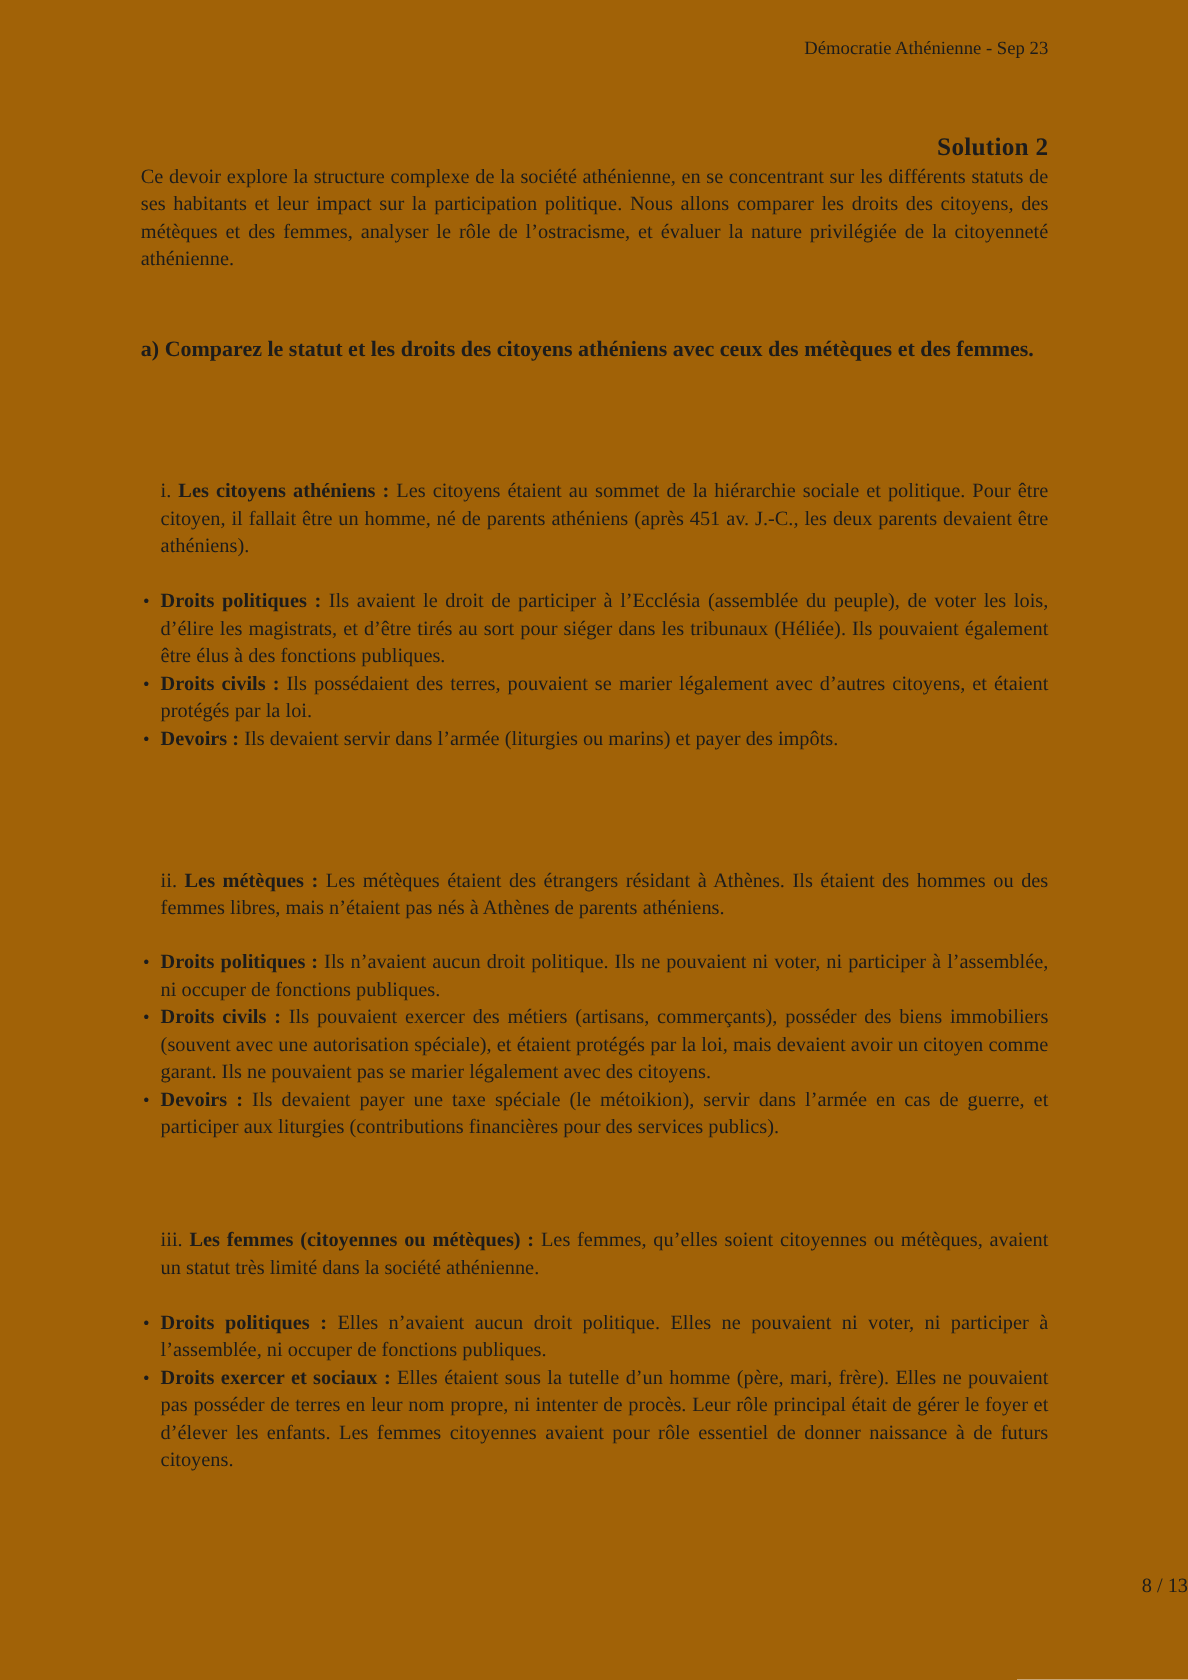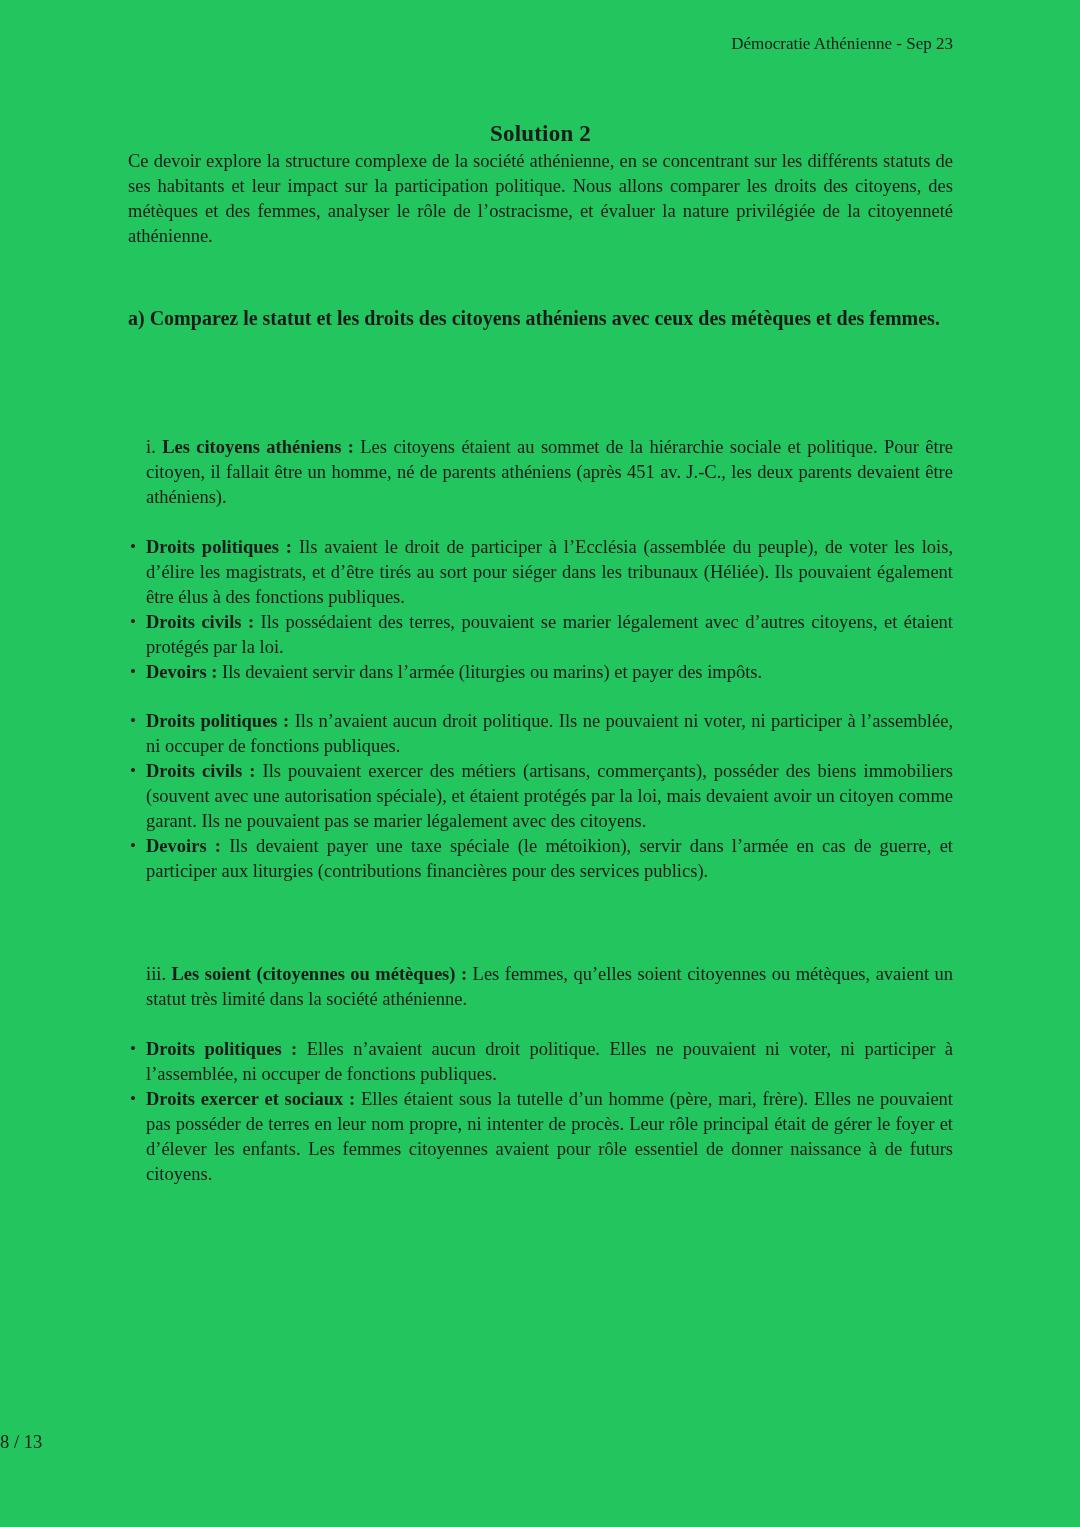--- a/index.html
+++ b/index.html
@@ -1,19 +1,19 @@
 <!DOCTYPE html>
 <html><head>
 <meta charset="utf-8">
 <style>
   * { margin:0; padding:0; box-sizing:border-box; }
   html,body { background:#ffffff; }
   .page {
     width:1080px; height:1527px;
-    background:#22c55e;
+    background:#a16207;
     position:relative;
     overflow:hidden;
     font-family:"Liberation Serif", serif;
     color:#1c1c1c;
   }
   .content {
     padding:31px 127px 0 128px;
     font-size:18.5px;
     line-height:25px;
     text-align:justify;
@@ -21,21 +21,21 @@
   .header {
     text-align:right;
     font-size:17px;
     line-height:25px;
   }
   h1.title {
     font-size:23px;
     line-height:31px;
     margin-top:62px;
     font-weight:bold;
-    text-align:center;
+    text-align:right;
     letter-spacing:0.2px;
   }
   p.intro { }
   h2.sec-heading {
     font-size:20px;
     line-height:25px;
     font-weight:bold;
     margin-top:57px;
     text-align:justify;
   }
@@ -52,21 +52,21 @@
   .marker {
     position:absolute;
     left:-16px;
     top:-1px;
     font-size:17px;
   }
   .footer {
     position:absolute;
     top:1430px;
     left:0; right:0;
-    text-align:left;
+    text-align:right;
     font-size:18.5px;
     line-height:25px;
   }
   b { font-weight:bold; }
 </style>
 </head>
 <body>
 
 <div class="page">
   <div class="content">
@@ -83,28 +83,31 @@
 
     <div class="group">
       <p><span>i.</span> <b>Les citoyens athéniens :</b> <span>Les citoyens étaient au sommet de la hiérarchie sociale et politique. Pour être citoyen, il fallait être un homme, né de parents athéniens (après 451 av. J.-C., les deux parents devaient être athéniens).</span></p>
     </div>
     <ul class="bullets">
       <li><span class="marker">•</span><b>Droits politiques :</b> <span>Ils avaient le droit de participer à l’Ecclésia (assemblée du peuple), de voter les lois, d’élire les magistrats, et d’être tirés au sort pour siéger dans les tribunaux (Héliée). Ils pouvaient également être élus à des fonctions publiques.</span></li>
       <li><span class="marker">•</span><b>Droits civils :</b> <span>Ils possédaient des terres, pouvaient se marier légalement avec d’autres citoyens, et étaient protégés par la loi.</span></li>
       <li><span class="marker">•</span><b>Devoirs :</b> <span>Ils devaient servir dans l’armée (liturgies ou marins) et payer des impôts.</span></li>
     </ul>
 
+    <div class="group">
+      <p><span>ii.</span> <b>Les métèques :</b> <span>Les métèques étaient des étrangers résidant à Athènes. Ils étaient des hommes ou des femmes libres, mais n’étaient pas nés à Athènes de parents athéniens.</span></p>
+    </div>
     <ul class="bullets tight">
       <li><span class="marker">•</span><b>Droits politiques :</b> <span>Ils n’avaient aucun droit politique. Ils ne pouvaient ni voter, ni participer à l’assemblée, ni occuper de fonctions publiques.</span></li>
       <li><span class="marker">•</span><b>Droits civils :</b> <span>Ils pouvaient exercer des métiers (artisans, commerçants), posséder des biens immobiliers (souvent avec une autorisation spéciale), et étaient protégés par la loi, mais devaient avoir un citoyen comme garant. Ils ne pouvaient pas se marier légalement avec des citoyens.</span></li>
       <li><span class="marker">•</span><b>Devoirs :</b> <span>Ils devaient payer une taxe spéciale (le métoikion), servir dans l’armée en cas de guerre, et participer aux liturgies (contributions financières pour des services publics).</span></li>
     </ul>
 
     <div class="group tight">
-      <p><span>iii.</span> <b>Les soient (citoyennes ou métèques) :</b> <span>Les femmes, qu’elles soient citoyennes ou métèques, avaient un statut très limité dans la société athénienne.</span></p>
+      <p><span>iii.</span> <b>Les femmes (citoyennes ou métèques) :</b> <span>Les femmes, qu’elles soient citoyennes ou métèques, avaient un statut très limité dans la société athénienne.</span></p>
     </div>
     <ul class="bullets">
       <li><span class="marker">•</span><b>Droits politiques :</b> <span>Elles n’avaient aucun droit politique. Elles ne pouvaient ni voter, ni participer à l’assemblée, ni occuper de fonctions publiques.</span></li>
       <li><span class="marker">•</span><b>Droits exercer et sociaux :</b> <span>Elles étaient sous la tutelle d’un homme (père, mari, frère). Elles ne pouvaient pas posséder de terres en leur nom propre, ni intenter de procès. Leur rôle principal était de gérer le foyer et d’élever les enfants. Les femmes citoyennes avaient pour rôle essentiel de donner naissance à de futurs citoyens.</span></li>
     </ul>
 
   </div>
 
   <div class="footer">
     <span>8 / 13</span>

